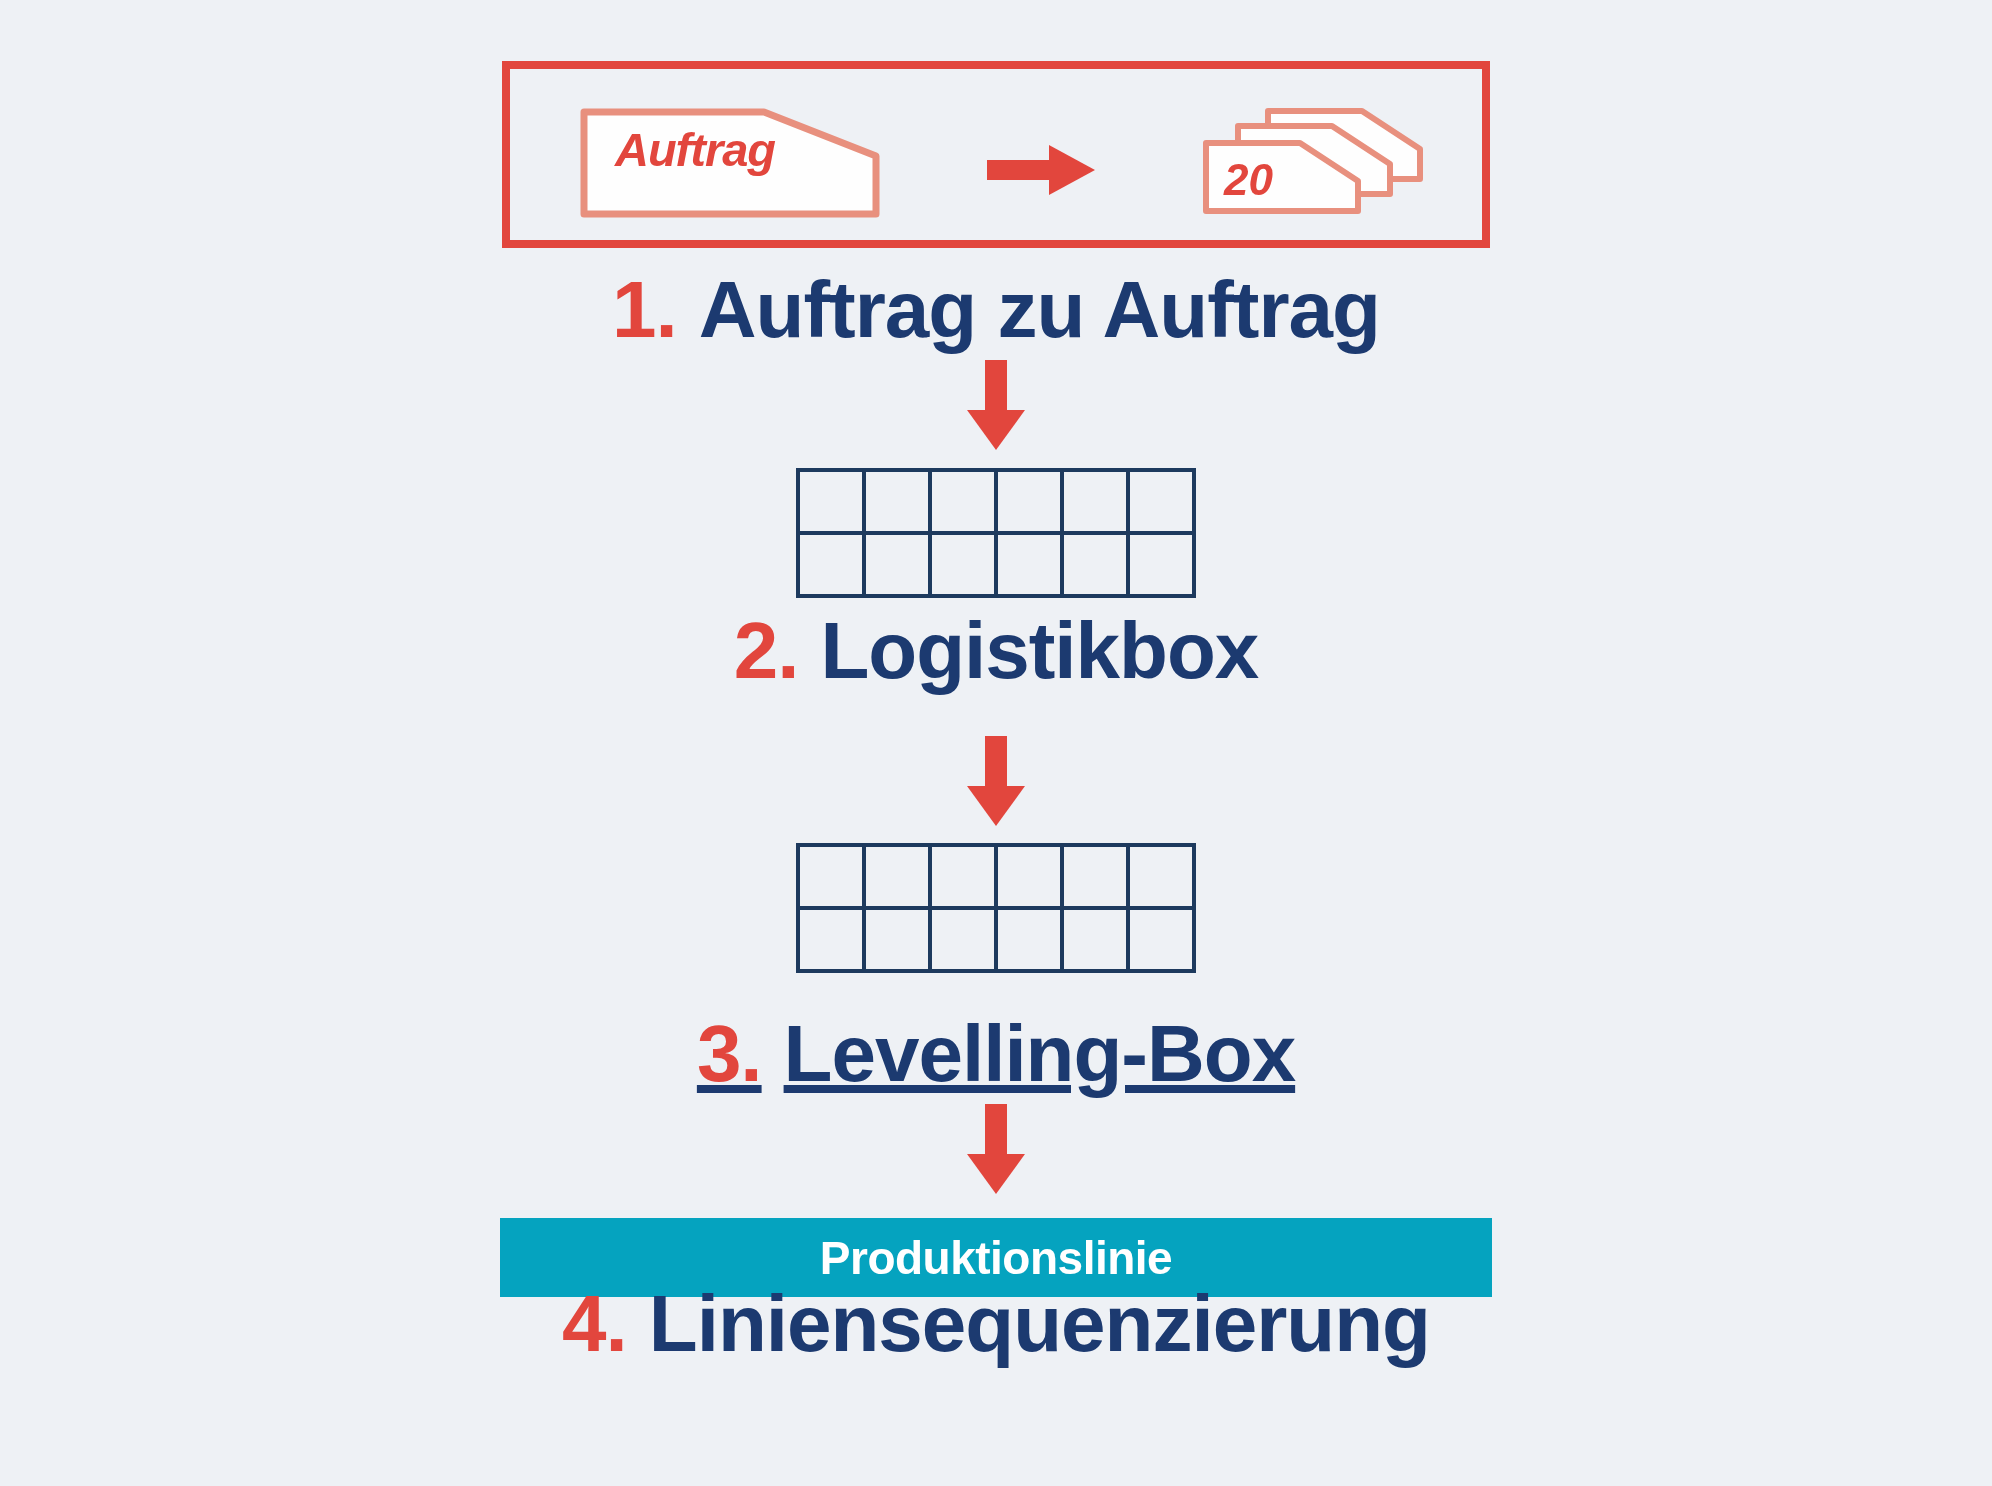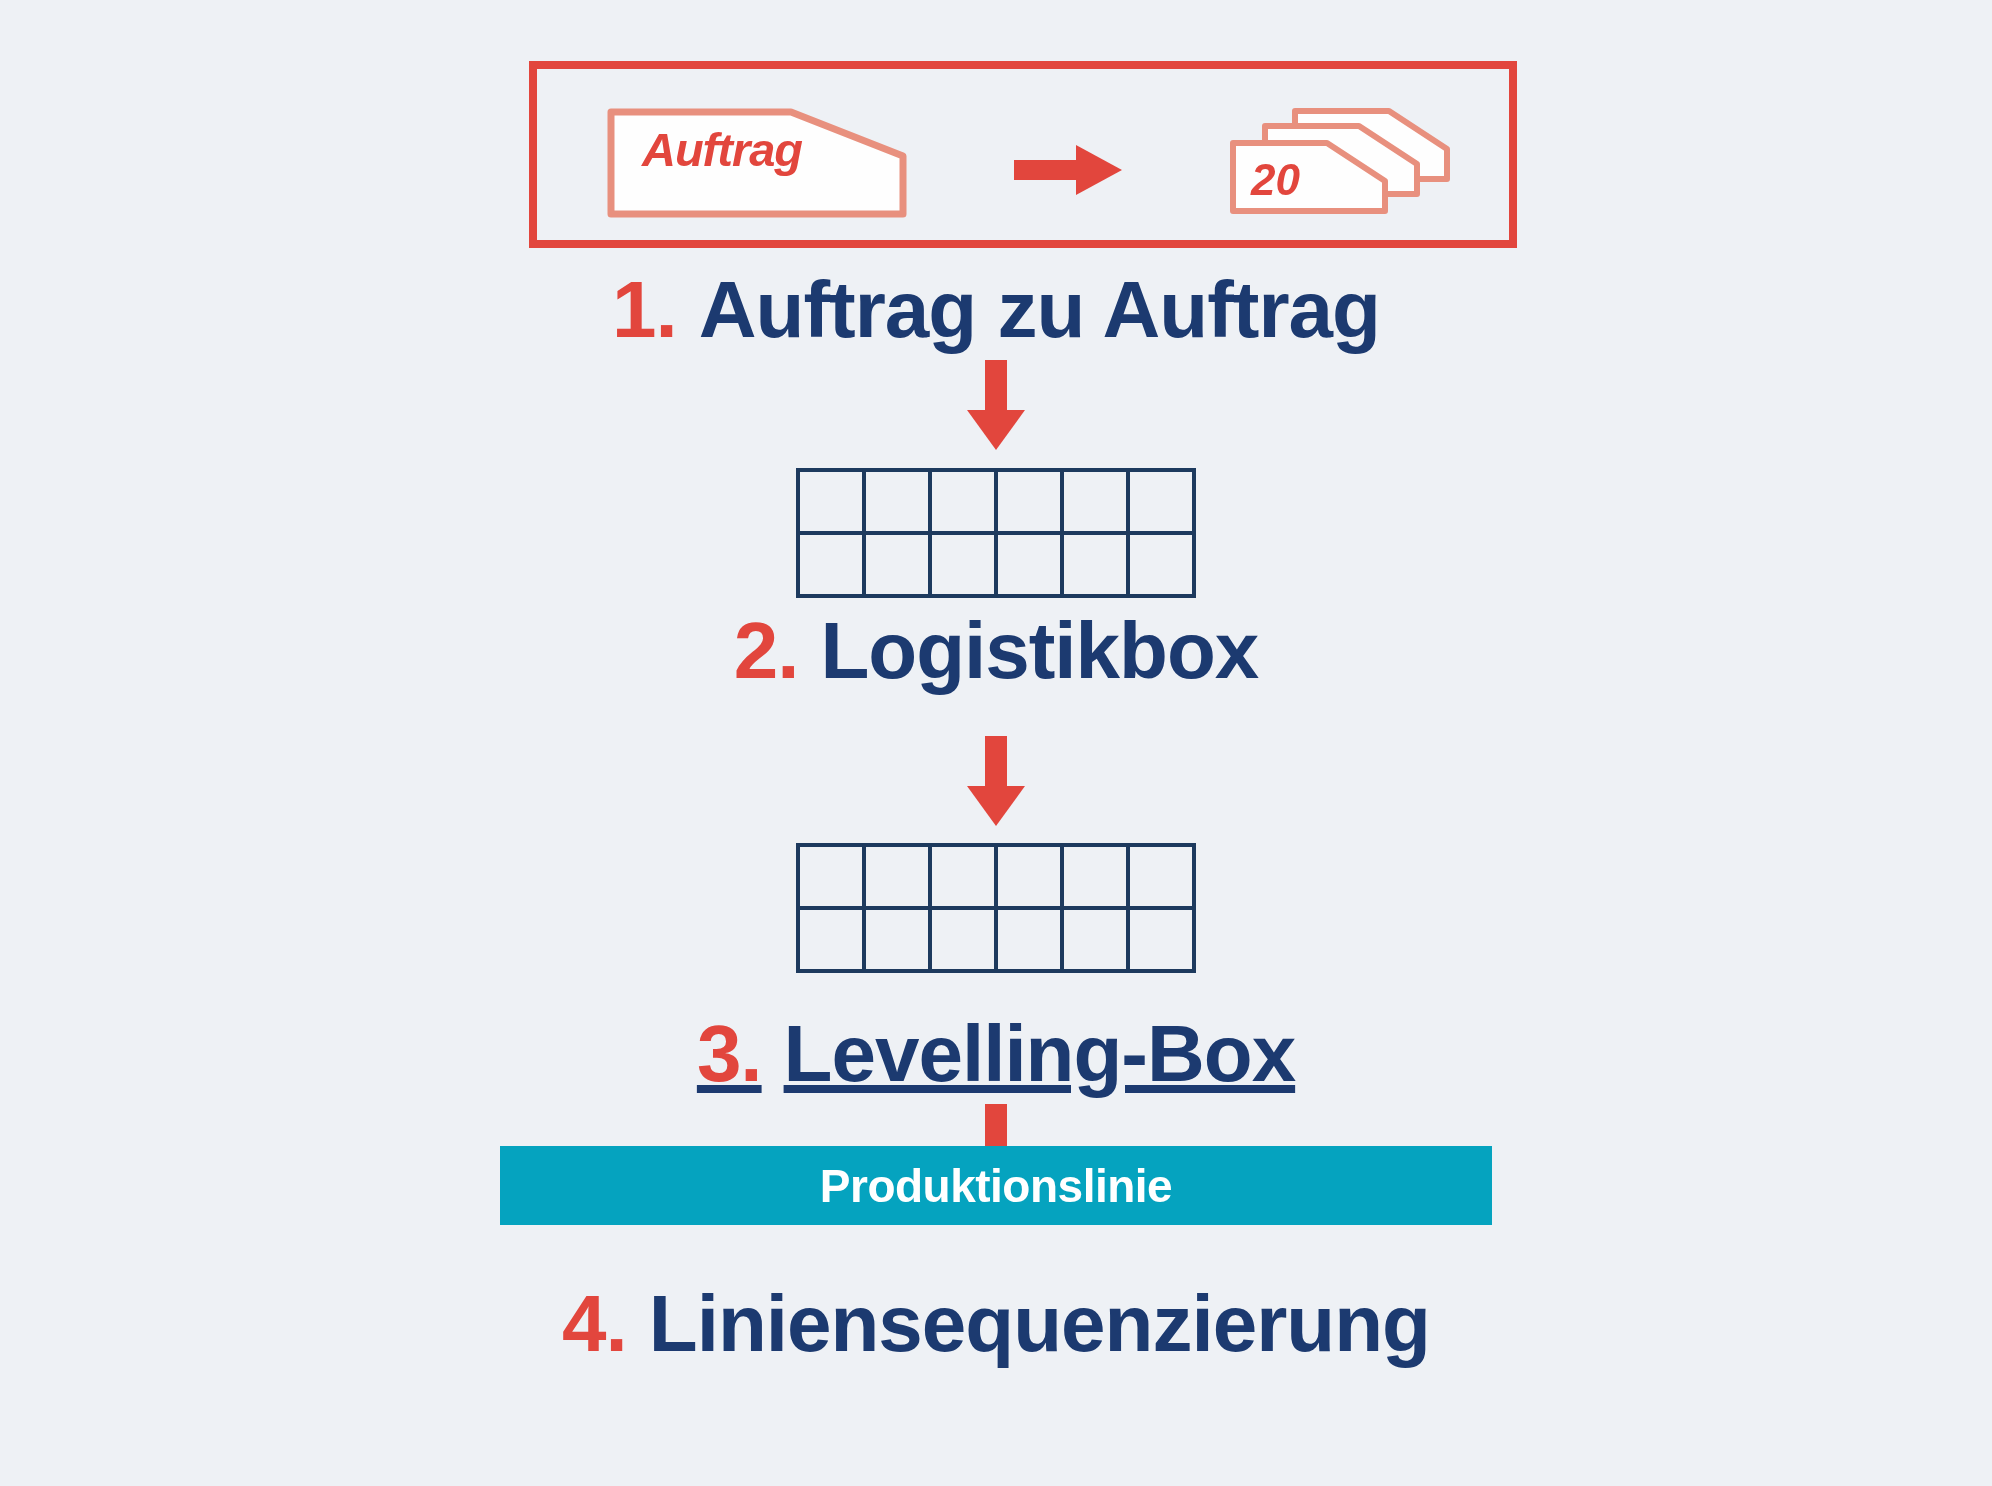--- a/index.html
+++ b/index.html
@@ -21,21 +21,20 @@
     overflow:hidden;
   }
   .center-x{position:absolute;left:50%;transform:translateX(-50%);}
 
   
   .order-box{
     top:61px;width:988px;height:187px;
     border:8px solid var(--red);
     display:flex;align-items:center;justify-content:space-between;
     padding:16px 48px 0 70px;
-    margin-left:27px;
   }
   .order-tag{position:relative;width:300px;height:110px;flex:0 0 auto;}
   .order-tag svg{display:block;width:100%;height:100%;}
   .tag-shape{fill:var(--shape-fill);stroke:var(--salmon);stroke-width:7;stroke-linejoin:round;}
   .order-tag-label{
     position:absolute;left:0;top:14px;width:230px;text-align:center;
     font-size:47px;font-weight:bold;font-style:italic;color:var(--red);
     letter-spacing:-1px;
   }
   .flow-arrow-right{width:108px;height:62px;flex:0 0 auto;margin-top:14px;}
@@ -68,21 +67,21 @@
   .kanban-grid{
     top:468px;width:400px;height:130px;
     display:grid;grid-template-rows:repeat(2,1fr);
     border:2px solid var(--grid-line);
   }
   .grid-2{top:843px;}
   .grid-cell{border:2px solid var(--grid-line);}
 
   
   .production-bar{
-    top:1146px;width:992px;height:79px;
+    top:1218px;width:992px;height:79px;
     background:var(--teal);
     display:flex;align-items:center;justify-content:center;
   }
   .production-label{
     color:var(--white);font-size:46px;font-weight:bold;letter-spacing:-0.5px;
   }
 </style>
 </head>
 <body>
 

